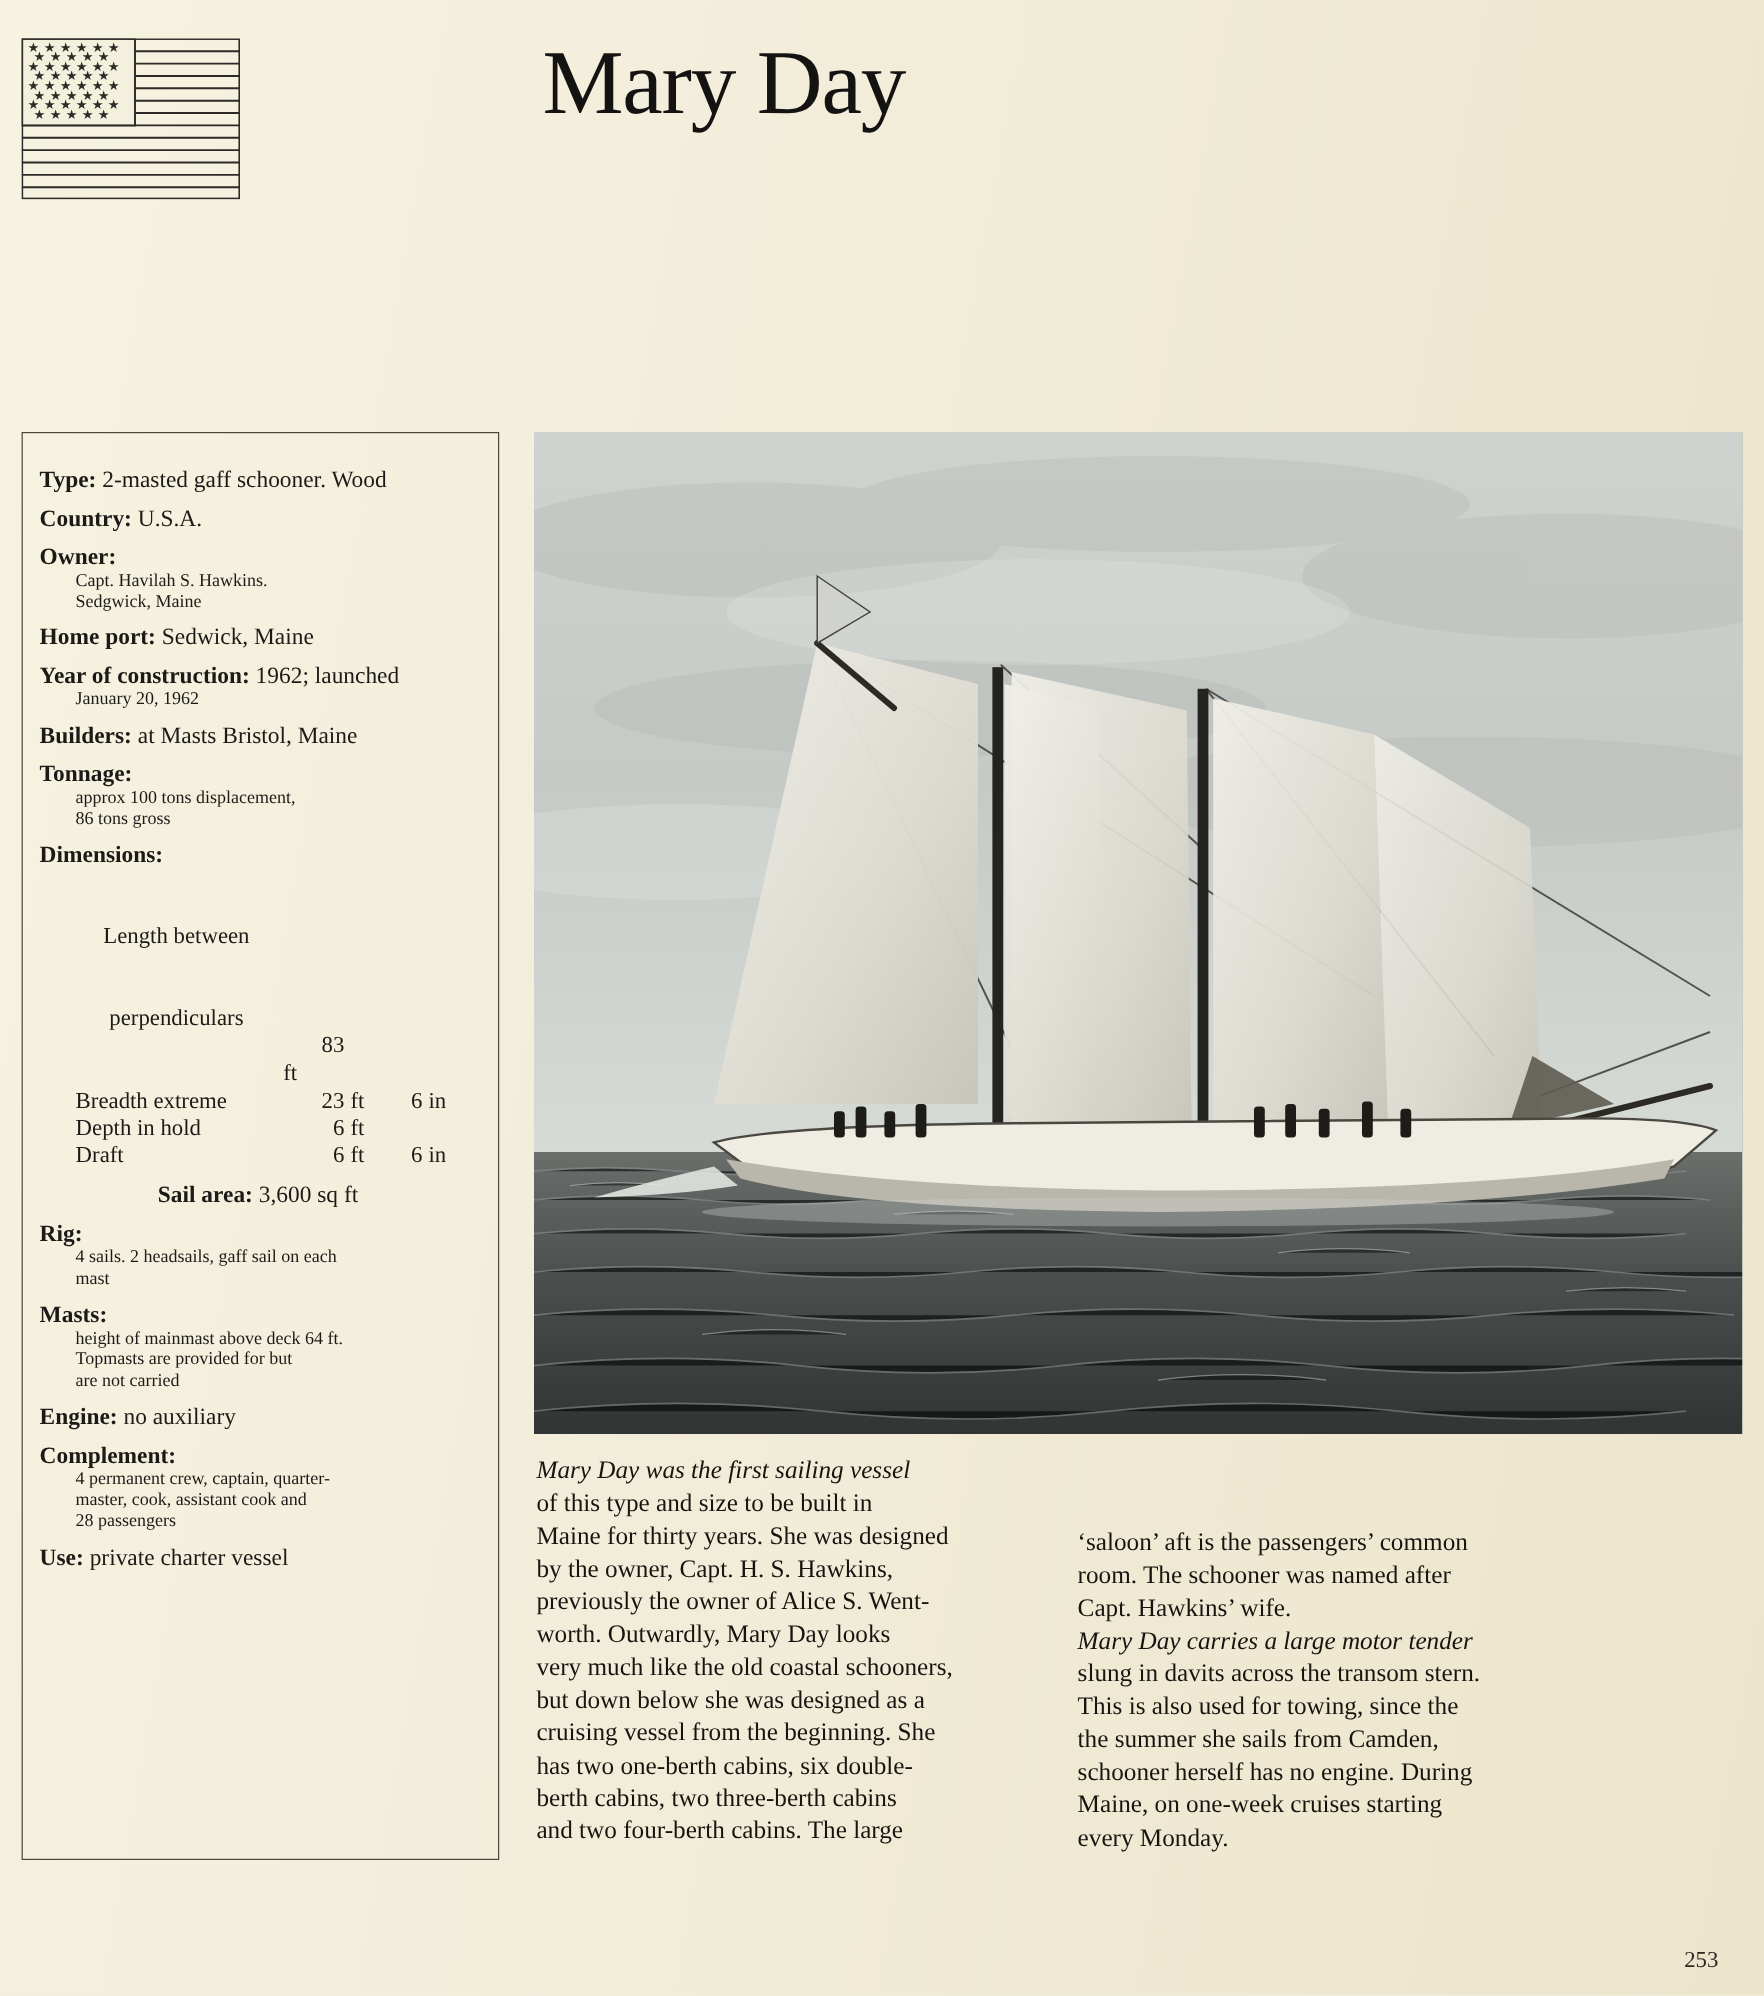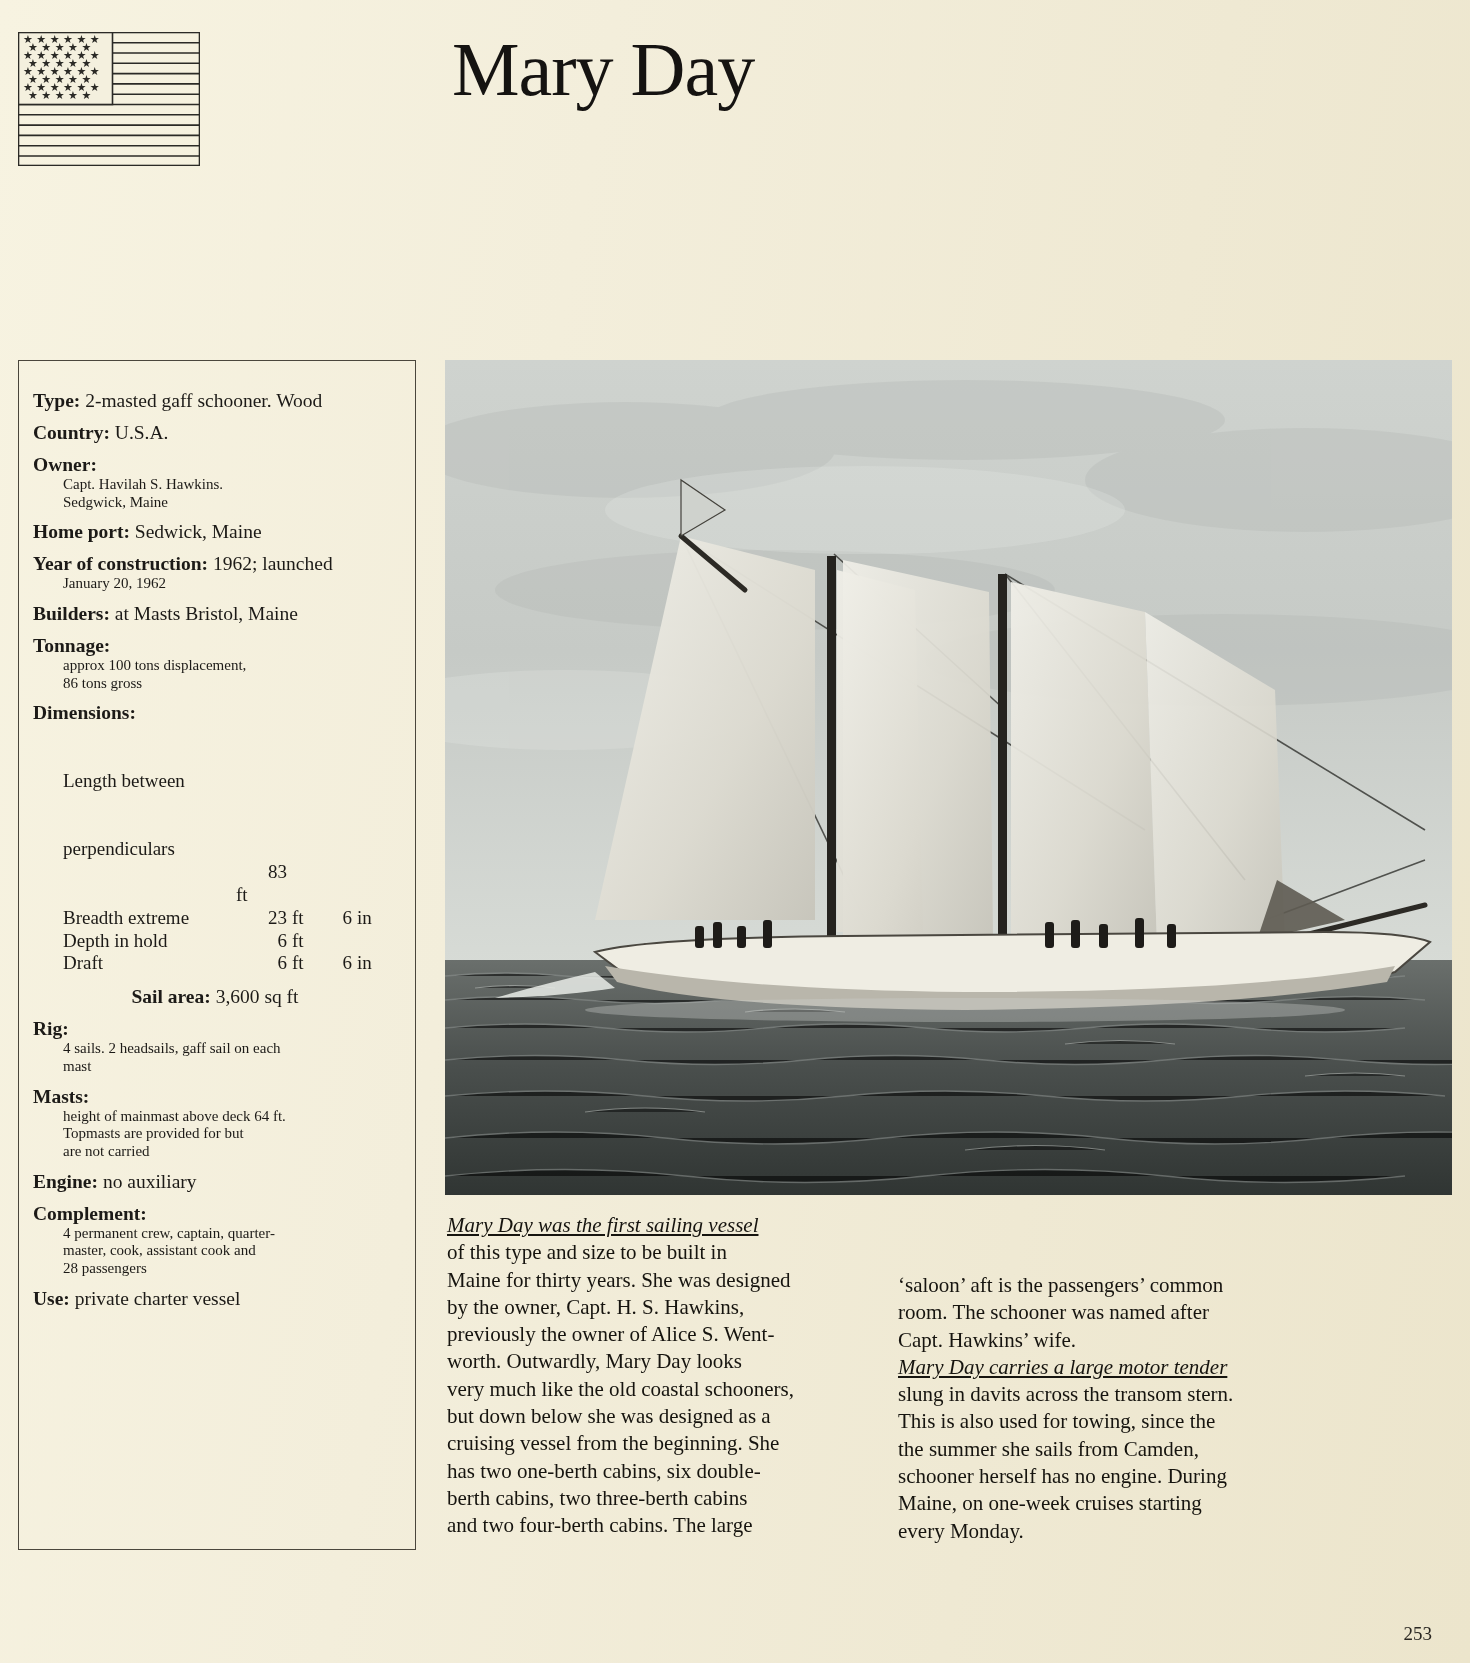--- a/index.html
+++ b/index.html
@@ -70,21 +70,21 @@
   }
   .dim-line {
     display: flex;
     white-space: pre;
   }
   .dim-line .lbl { width: 168px; }
   .dim-line .v1 { width: 56px; text-align: right; }
   .dim-line .u1 { width: 34px; padding-left: 5px; }
   .dim-line .v2 { width: 26px; text-align: right; }
   .dim-line .u2 { padding-left: 5px; }
-  .dim-multi .lbl-wrap { width: 168px; }
+  .dim-multi .lbl-wrap { width: 168px; text-align: center; }
   
   .photo {
     position: absolute;
     left: 445px;
     top: 360px;
     width: 1007px;
     height: 835px;
     overflow: hidden;
     background: #9aa0a2;
   }
@@ -100,21 +100,21 @@
     left: 447px;
     top: 1212px;
     width: 420px;
   }
   .col-right {
     left: 898px;
     top: 1272px;
     width: 420px;
   }
   .col p { margin: 0; }
-  .it { font-style: italic; text-decoration: underline; }
+  .it { font-style: italic; }
   .pageno {
     position: absolute;
     right: 38px;
     bottom: 18px;
     font-size: 19px;
     color: #2a2722;
   }
 </style>
 </head>
 <body>

